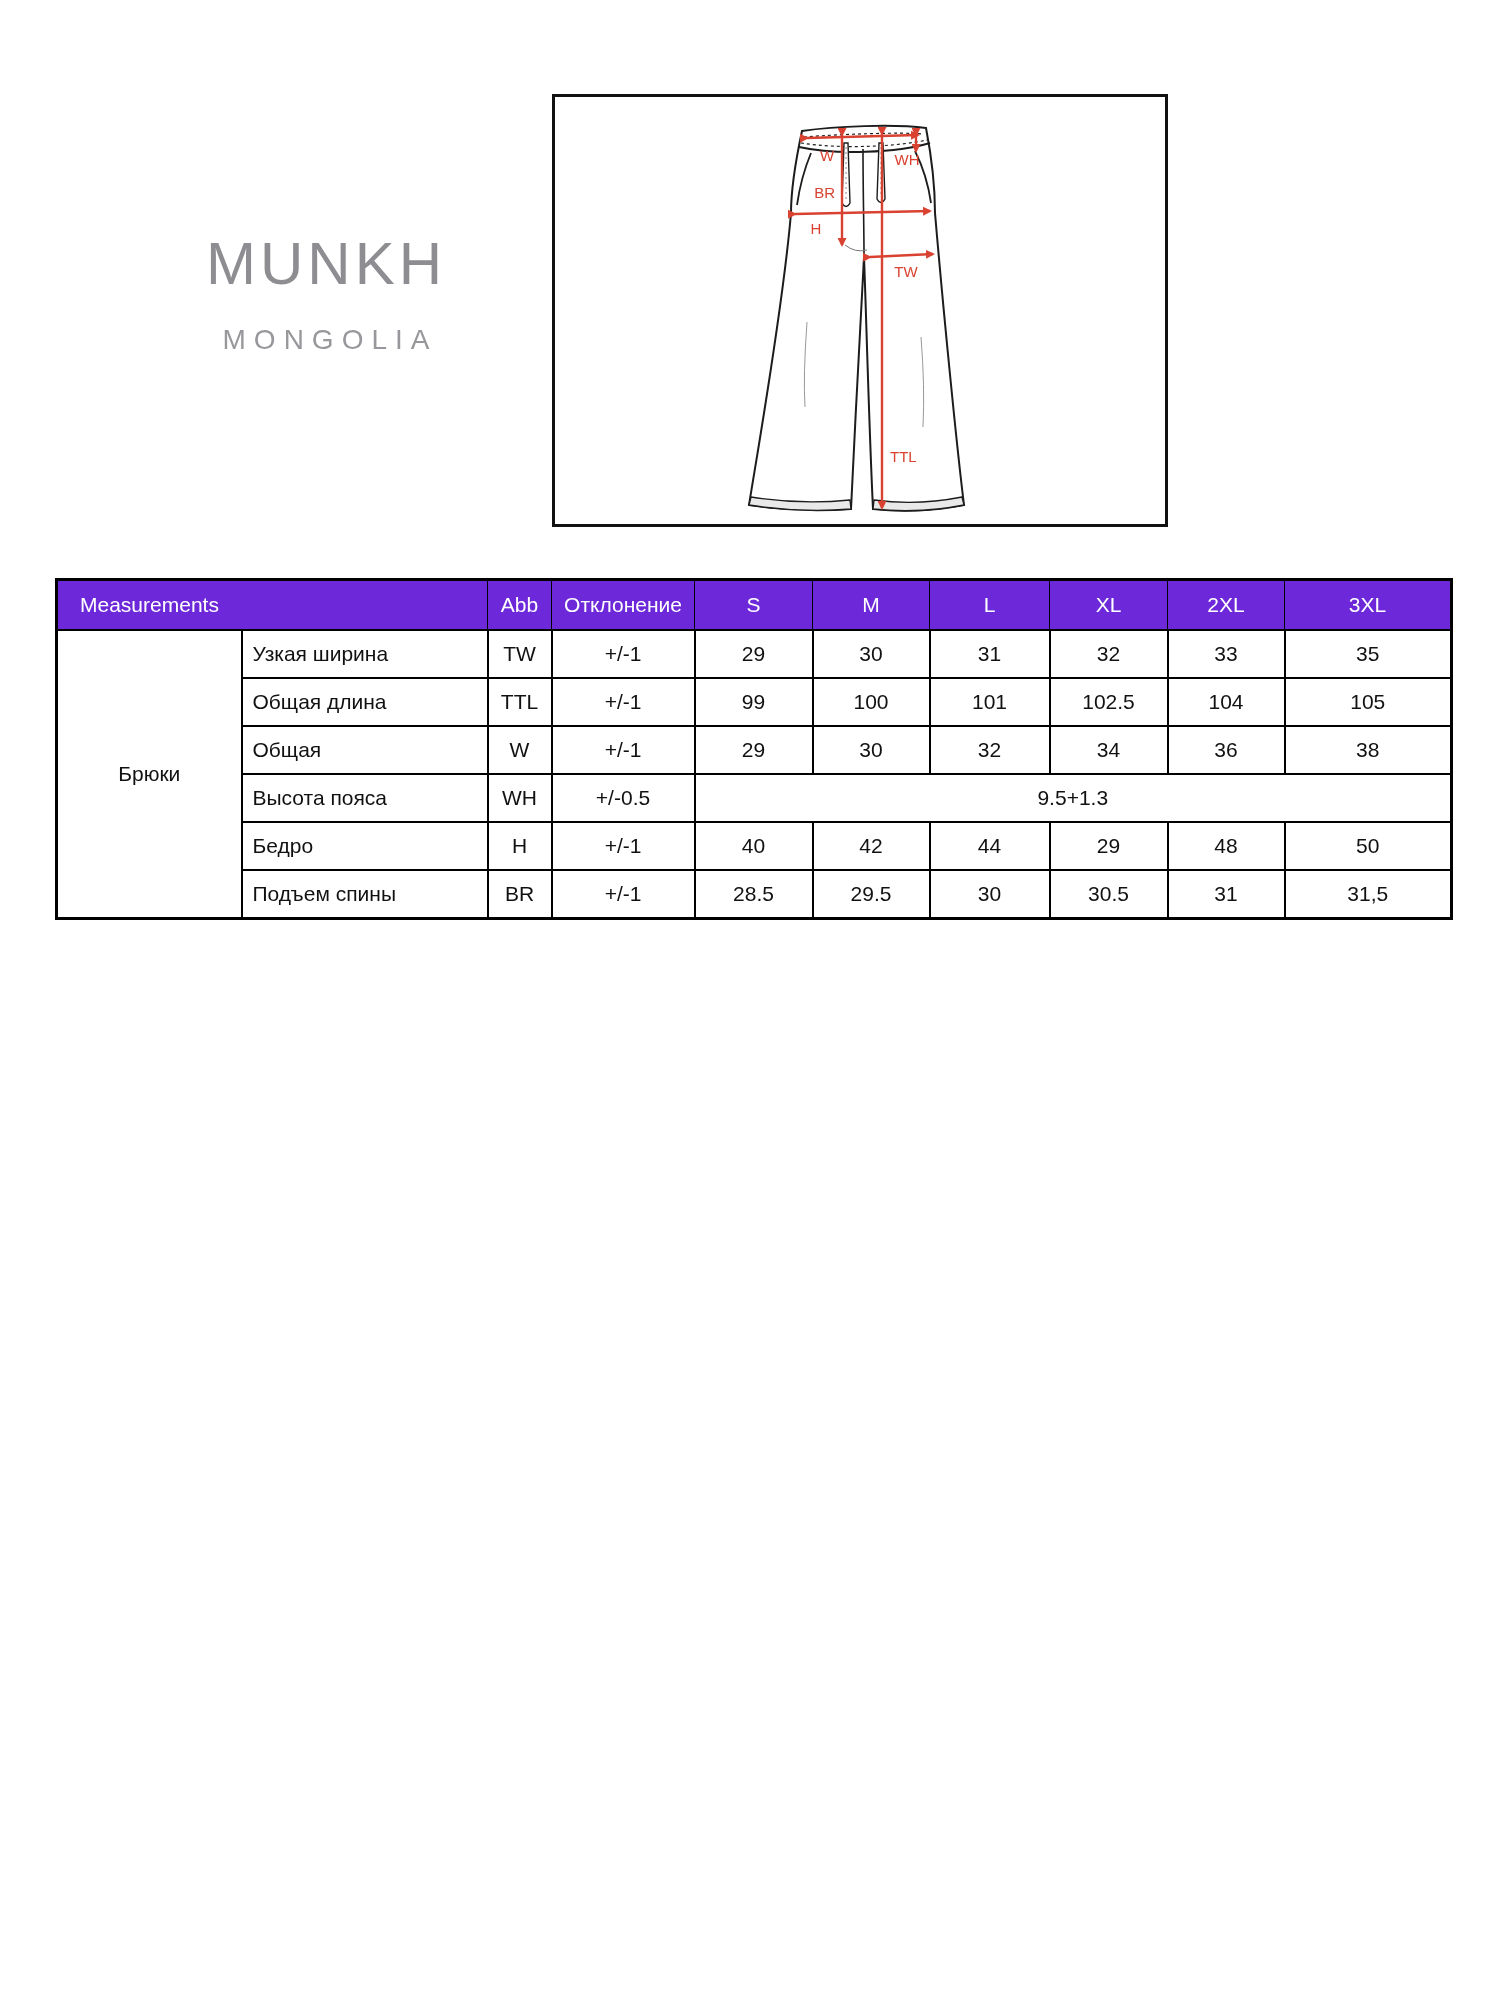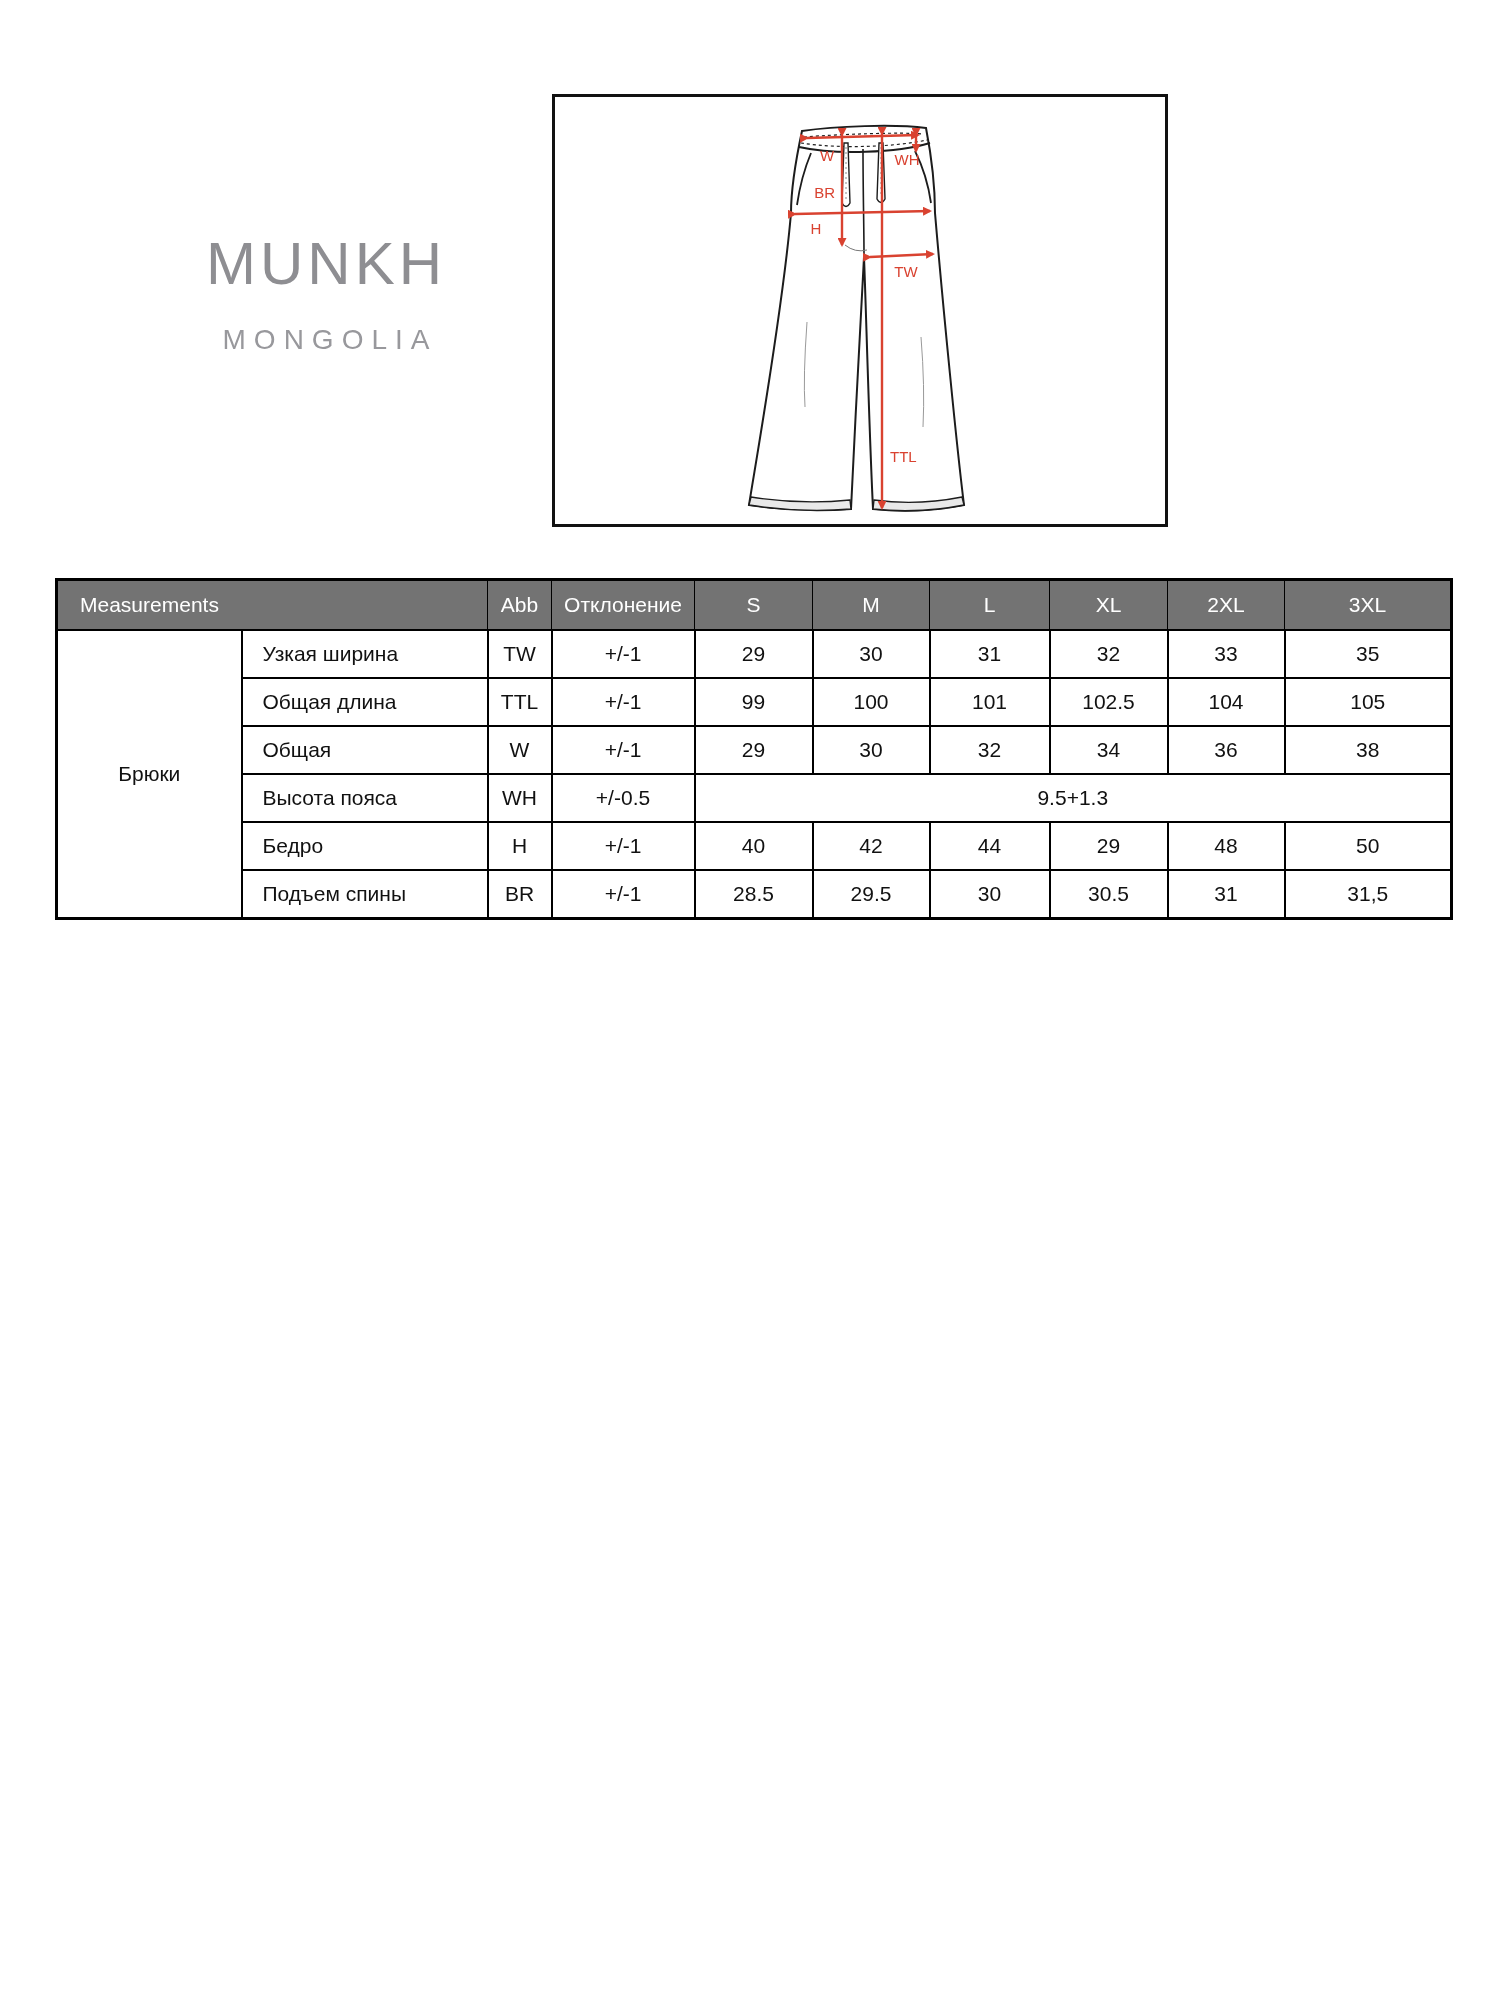--- a/index.html
+++ b/index.html
@@ -24,29 +24,29 @@
   }
   .diagram-box svg{display:block;width:100%;height:100%;}
   
   table.size-table{
     position:absolute;left:55px;top:578px;width:1395px;
     border-collapse:collapse;table-layout:fixed;
     border:3px solid #000;
     font-size:21px;color:#111;
   }
   table.size-table th{
-    background:#737373;color:#fff;font-weight:400;border:1px solid #000;
+    background:#6d28d9;color:#fff;font-weight:400;border:1px solid #000;
     height:48px;text-align:center;padding:0;
   }
   table.size-table th.h-measurements{text-align:left;padding-left:22px;}
   table.size-table td{
     border:2px solid #000;height:46px;text-align:center;
     padding:0;background:#fff;vertical-align:middle;
   }
-  table.size-table td.name{text-align:left;padding-left:20px;}
+  table.size-table td.name{text-align:left;padding-left:10px;}
   table.size-table td.category{text-align:center;}
   .ann{fill:var(--accent,#d94230);font-size:15px;font-family:"Liberation Sans",sans-serif;}
 </style>
 </head>
 <body>
 
 <div id="page">
 
   <div class="logo">
     <div class="logo-brand">MUNKH</div>

